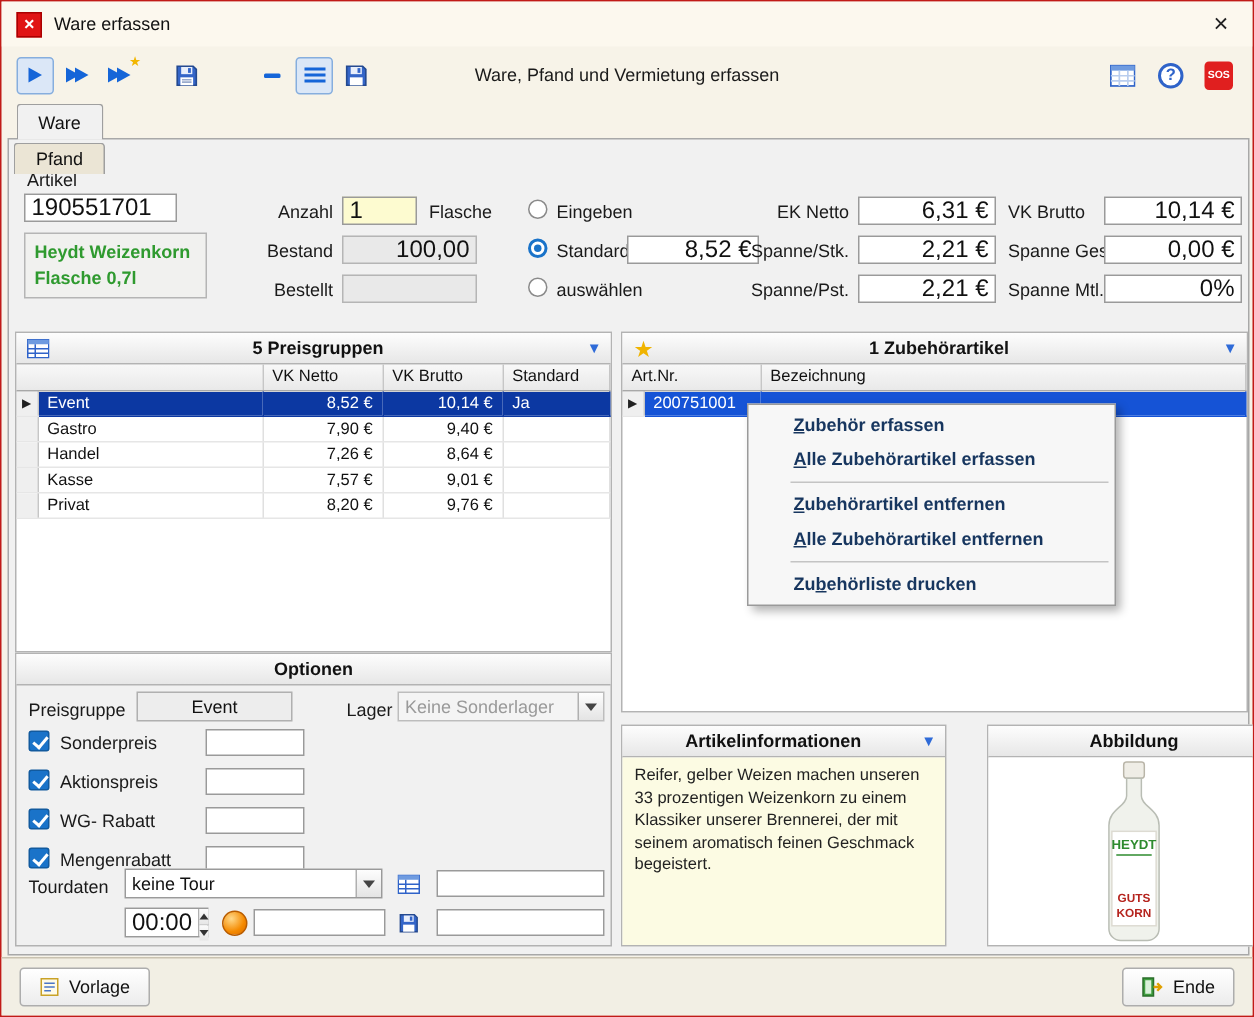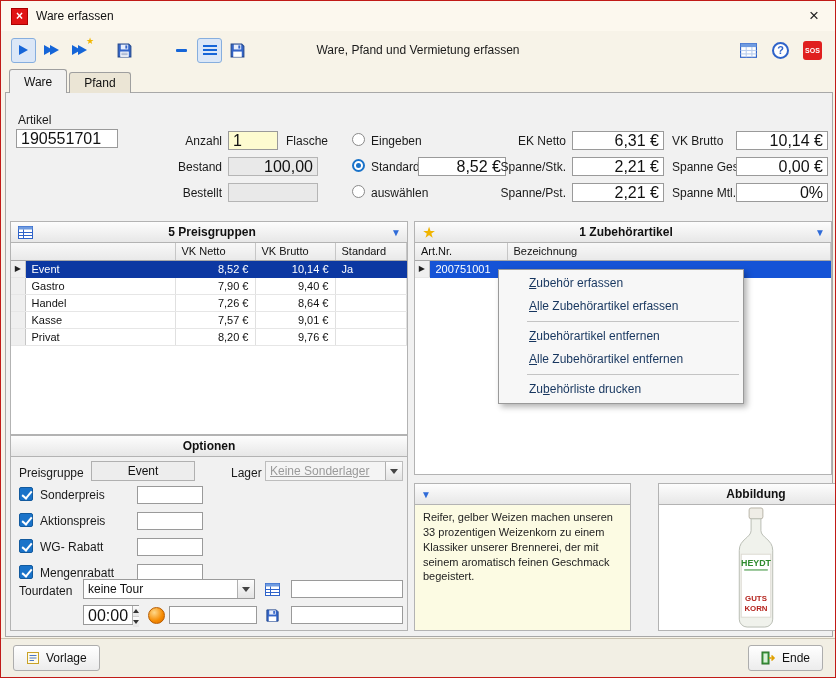--- a/index.html
+++ b/index.html
@@ -20,21 +20,21 @@
   .tri + .tri { margin-left:-3px; }
   .tb-star { position:absolute; top:-3px; right:-3px; font-size:9px; color:#f2b600; }
   .tb-gap { width:14px; } .tb-gap.wide { width:26px; }
   .dash { width:11px; height:3px; background:#1565d8; border-radius:1px; }
   .listlines { width:14px; } .listlines div { height:2px; background:#1565d8; margin:2px 0; }
   .tb-right { margin-left:auto; display:flex; gap:7px; align-items:center; }
   .help-ico { width:17px; height:17px; border-radius:50%; background:#fff; border:2px solid #2f63c9; color:#2f63c9; font-weight:bold; font-size:11px; display:flex; align-items:center; justify-content:center; }
   .sos-ico { width:19px; height:19px; border-radius:3px; background:#e01f1f; color:#fff; font-weight:bold; font-size:7px; display:flex; align-items:center; justify-content:center; }
 
   
-  .tabstrip { position:absolute; left:8px; top:68px; height:24px; display:flex; align-items:flex-end; gap:2px; z-index:5; }
+  .tabstrip { position:absolute; left:8px; top:68px; height:24px; display:flex; align-items:center; gap:2px; z-index:5;flex-direction:column; }
   .tab { background:#ebe5d5; border:1px solid #9f9f9f; border-bottom:none; border-radius:3px 3px 0 0; padding:0 14px; font-size:12px; height:21px; line-height:21px; }
   .tab.active { background:#f1f1f1; height:24px; line-height:24px; position:relative; }
   .tab.active::after { content:""; position:absolute; left:0; right:0; bottom:-2px; height:2px; background:#f1f1f1; }
   .page { position:absolute; left:4px; top:91px; width:828px; height:545px; background:#f1f1f1; border:1px solid #a8a8a8; }
 
   .lbl { position:absolute; font-size:12px; color:#1a1a1a; white-space:nowrap; }
   .fld { position:absolute; height:19px; border:1px solid #9a9a9a; background:#fff; font-size:16px; padding:1px 4px; font-family:inherit; color:#111; }
   .fld.right { text-align:right; }
   .fld.gray { background:#e9e9e9; border-color:#b5b5b5; }
   .fld.yellow { background:#fdfbd0; }
@@ -57,37 +57,37 @@
   .grid td.gut { background:#efefef; border-right:1px solid #c6c6c6; padding:0 1px; font-size:8px; color:#202020; text-align:center; }
   .grid tr.sel td:not(.gut) { background:#0c38a2; color:#fff; border-color:#0c38a2; }
   .grid tr.sel2 td:not(.gut) { background:#1553d6; color:#fff; border-color:#1553d6; }
   .num { text-align:right; }
 
   
   .combo { position:absolute; height:20px; border:1px solid #9a9a9a; background:#fff; font-size:12px; display:flex; align-items:center; }
   .combo .txt { flex:1; padding:0 4px; white-space:nowrap; overflow:hidden; }
   .combo .arr { width:17px; align-self:stretch; background:linear-gradient(#fdfdfd,#e4e4e4); border-left:1px solid #b0b0b0; display:flex; align-items:center; justify-content:center; }
   .combo .arr::after { content:""; border:4px solid transparent; border-top:5px solid #444; margin-top:5px; }
-  .combo.disabled { background:#f4f4f4; color:#9a9a9a; border-color:#bdbdbd;text-decoration:underline; }
+  .combo.disabled { background:#f4f4f4; color:#9a9a9a; border-color:#bdbdbd; }
   .flatfld { position:absolute; border:1px solid #b0b0b0; background:#ededed; text-align:center; font-size:12px; height:20px; line-height:18px; }
   .cb { position:absolute; width:14px; height:14px; background:#1a73c9; border:1px solid #125a9e; border-radius:2px; }
   .cb::after { content:""; position:absolute; left:4px; top:1px; width:4px; height:8px; border:solid #fff; border-width:0 2px 2px 0; transform:rotate(40deg); }
   .spin { position:absolute; height:20px; border:1px solid #9a9a9a; background:#fff; display:flex; }
   .spin .t { flex:1; padding:1px 4px; font-size:16px; }
   .spin .btns { width:15px; display:flex; flex-direction:column; border-left:1px solid #b0b0b0; }
   .spin .btns span { flex:1; display:flex; align-items:center; justify-content:center; background:linear-gradient(#fbfbfb,#e6e6e6); border-bottom:1px solid #cfcfcf; }
   .spin .btns span:last-child { border-bottom:none; }
   .spin .up::after { content:""; border:3px solid transparent; border-bottom:4px solid #333; margin-bottom:3px; }
   .spin .dn::after { content:""; border:3px solid transparent; border-top:4px solid #333; margin-top:3px; }
   .icon-btn { position:absolute; display:flex; align-items:center; justify-content:center; width:22px; height:20px; }
   .fire-ico { width:17px; height:17px; border-radius:50%; background:radial-gradient(circle at 35% 30%, #ffd98a, #f58a00 60%, #d86a00); border:1px solid #b85c00; }
 
   
   .context-menu { position:absolute; width:246px; background:#f7f7f7; border:1px solid #9a9a9a; box-shadow:3px 3px 6px rgba(0,0,0,.3); padding:2px 0; z-index:20; }
-  .menu-item { height:23px; line-height:23px; padding-left:30px; font-size:12px; color:#17365f; white-space:nowrap; }
+  .menu-item { height:23px; line-height:23px; padding-left:30px; font-size:12px; color:#17365f; white-space:nowrap;font-weight:bold; }
   .menu-sep { height:1px; background:#c4c4c4; margin:3px 4px 3px 28px; }
 
   
   .infobody { position:absolute; left:0; right:0; top:21px; bottom:0; background:#fcfbe3; padding:5px 8px; font-size:11px; line-height:1.35; color:#222; overflow:hidden; }
   .imgbody { position:absolute; left:0; right:0; top:21px; bottom:0; background:#fff; display:flex; align-items:center; justify-content:center; }
 
   
   .footer { position:absolute; left:0; right:0; top:637px; bottom:0; background:#f2efe4; border-top:1px solid #c9c2b0; display:flex; align-items:center; padding:0 12px; gap:10px; }
   .btn { display:inline-flex; align-items:center; gap:6px; padding:0 12px; height:26px; background:linear-gradient(#ffffff,#ececec); border:1px solid #adadad; border-radius:3px; font-size:12px; font-family:inherit; color:#111; }
   .btn.right { margin-left:auto; }
@@ -169,20 +169,24 @@
 
   <div class="tabstrip">
     <div class="tab active"><span>Ware</span></div>
     <div class="tab"><span>Pfand</span></div>
   </div>
 
   <div class="page">
 
     <span class="lbl" style="left:12px;top:20px">Artikel</span>
     <input class="fld" style="left: 10px; top: 36px; width: 102px;" value="190551701">
+    <div class="namebox" style="left:10px;top:62px;width:122px;height:44px">
+      <div>Heydt Weizenkorn</div>
+      <div>Flasche 0,7l</div>
+    </div>
 
     <span class="lbl" style="left:168px;top:41px;width:48px;text-align:right">Anzahl</span>
     <input class="fld yellow" style="left: 222px; top: 38px; width: 50px;" value="1">
     <span class="lbl" style="left:280px;top:41px">Flasche</span>
 
     <span class="lbl" style="left:168px;top:67px;width:48px;text-align:right">Bestand</span>
     <input class="fld gray right" style="left: 222px; top: 64px; width: 90px;" readonly="" value="100,00">
     <span class="lbl" style="left:168px;top:93px;width:48px;text-align:right">Bestellt</span>
     <input class="fld gray" style="left: 222px; top: 90px; width: 90px;" readonly="" value="">
 
@@ -373,20 +377,21 @@
             <rect x="4.5" y="2.5" width="7" height="4.5" fill="#e8eefb"></rect>
             <rect x="8.8" y="3.2" width="1.8" height="3" fill="#3465c8"></rect>
             <rect x="4" y="9" width="8" height="5" fill="#fff"></rect>
           </svg>
       </span>
       <input class="fld" style="left: 280px; top: 170px; width: 112px; height: 18px;">
     </div>
 
     <div class="panel" style="left:408px;top:390px;width:217px;height:148px">
       <div class="panel-header">
+        <span class="ph-title">Artikelinformationen</span>
         <span class="ph-caret">▼</span>
       </div>
       <div class="infobody">Reifer, gelber Weizen machen unseren 33 prozentigen Weizenkorn zu einem Klassiker unserer Brennerei, der mit seinem aromatisch feinen Geschmack begeistert.</div>
     </div>
 
     <div class="panel" style="left:652px;top:390px;width:196px;height:148px">
       <div class="panel-header">
         <span class="ph-title">Abbildung</span>
       </div>
       <div class="imgbody">

